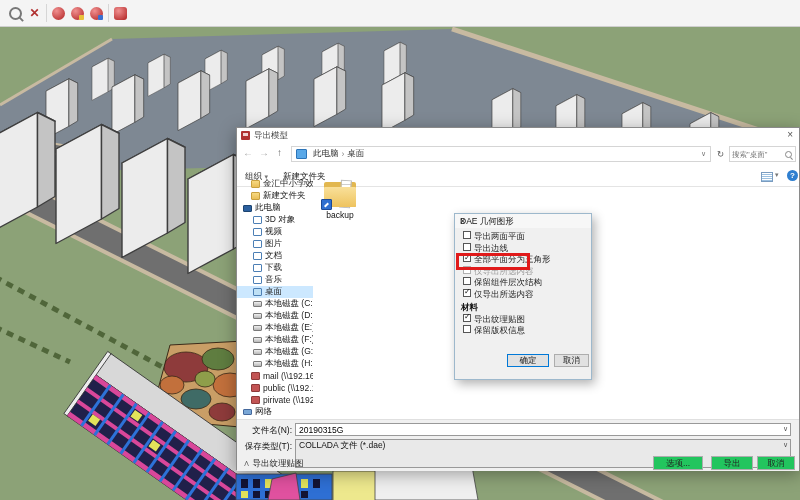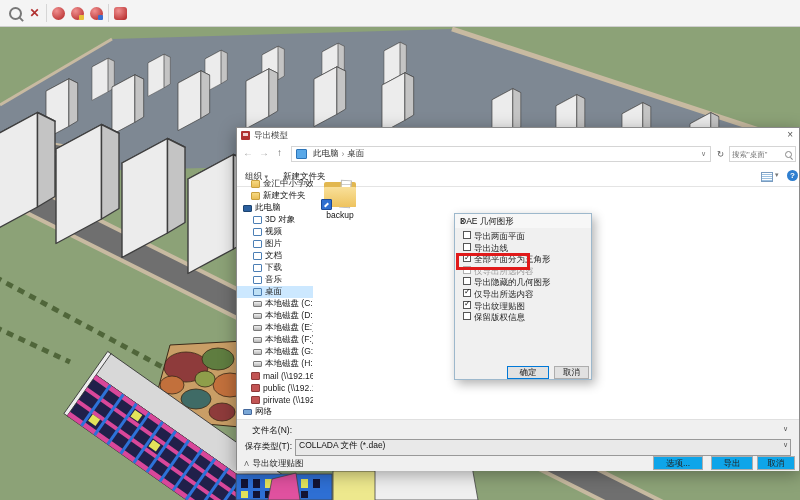--- a/index.html
+++ b/index.html
@@ -90,36 +90,36 @@
   .dae-body{padding:3px 6px 0 6px;}
   .dae-sec{height:13px;line-height:13px;font-weight:bold;color:#111;}
   .dae-row{height:11.6px;display:flex;align-items:flex-start;padding-left:2px;}
   .cbx{width:8px;height:8px;border:1px solid #555;background:#fff;display:inline-block;margin-right:3px;
        position:relative;flex:none;box-sizing:border-box;}
   .cbx.checked::after{content:"✓";position:absolute;left:0px;top:-2.5px;font-size:8px;color:#111;}
   .dae-row.disabled .cbx{border-color:#b0b0b0;}
   .dae-row.disabled .lbl{color:#9a9a9a;}
   .redbox{position:absolute;left:1px;top:39px;width:74px;height:16.5px;border:3px solid #e01a1a;
           box-sizing:border-box;pointer-events:none;z-index:12;}
-  .dae-btns{position:absolute;left:0;bottom:0;width:100%;height:13px;}
+  .dae-btns{position:absolute;left:0;bottom:12px;width:100%;height:13px;}
   .dbtn{position:absolute;height:13px;background:#e1e1e1;border:1px solid #adadad;box-sizing:border-box;
         text-align:center;line-height:11px;}
   .dbtn.ok{left:52px;width:42px;border:1px solid #0078d7;}
   .dbtn.cancel{left:99px;width:35px;}
 
   
   #edfooter{position:absolute;left:0;top:291px;width:100%;height:52px;background:#f0f0f0;border-top:1px solid #e0e0e0;box-sizing:border-box;}
   .flab{position:absolute;width:55px;text-align:right;color:#111;}
   .fninput{position:absolute;left:58px;top:3px;width:496px;height:13px;border:1px solid #999;background:#fff;
            box-sizing:border-box;font-size:8.5px;font-family:"Liberation Sans",sans-serif;padding:0 3px;outline:none;}
-  .stype{position:absolute;left:58px;top:19px;width:496px;height:17px;border:1px solid #999;background:#e9e9e9;
+  .stype{position:absolute;left:58px;top:19px;width:496px;height:29px;border:1px solid #999;background:#e9e9e9;
          box-sizing:border-box;line-height:11px;padding:0 3px;color:#111;}
   .combocaret{position:absolute;top:2px;color:#555;font-size:7px;}
   .hidefold{position:absolute;left:6px;top:38px;color:#222;}
-  .wbtn{position:absolute;top:36px;height:14px;background:#0ea5e9;border:1px solid #adadad;box-sizing:border-box;
+  .wbtn{position:absolute;top:36px;height:14px;background:#22c55e;border:1px solid #adadad;box-sizing:border-box;
         text-align:center;line-height:12px;}
   .wbtn.opt{left:416px;width:50px;} .wbtn.exp{left:474px;width:42px;} .wbtn.can{left:520px;width:38px;}
 </style>
 </head>
 <body>
 
 <div id="root">
 
   <div id="sk-toolbar">
     <span class="tbtn">
@@ -454,44 +454,46 @@
         <div class="dae-row">
           <span class="cbx checked"></span>
           <span class="lbl">全部平面分为三角形</span>
         </div>
         <div class="dae-row disabled">
           <span class="cbx"></span>
           <span class="lbl">仅导出所选内容</span>
         </div>
         <div class="dae-row">
           <span class="cbx"></span>
-          <span class="lbl">导出隐藏的几何图形</span>
+          <span class="lbl">保留组件层次结构</span>
         </div>
         <div class="dae-row">
           <span class="cbx checked"></span>
           <span class="lbl">仅导出所选内容</span>
         </div>
+        <div class="dae-sec">材料</div>
         <div class="dae-row">
           <span class="cbx checked"></span>
           <span class="lbl">导出纹理贴图</span>
         </div>
         <div class="dae-row">
           <span class="cbx"></span>
           <span class="lbl">保留版权信息</span>
         </div>
       </div>
       <div class="redbox"></div>
       <div class="dae-btns">
         <span class="dbtn ok">确定</span>
         <span class="dbtn cancel">取消</span>
       </div>
     </div>
 
     <div id="edfooter">
       <span class="flab" style="left:0;top:5px">文件名(N):</span>
+      <input class="fninput" value="20190315G" style="">
       <span class="combocaret" style="left:546px;top:5px">∨</span>
       <span class="flab" style="left:0;top:21px">保存类型(T):</span>
       <div class="stype">
         <span>COLLADA 文件 (*.dae)</span>
       </div>
       <span class="combocaret" style="left:546px;top:21px">∨</span>
       <span class="hidefold">
         <span style="color:#555">∧</span>
         <span>导出纹理贴图</span>
       </span>

